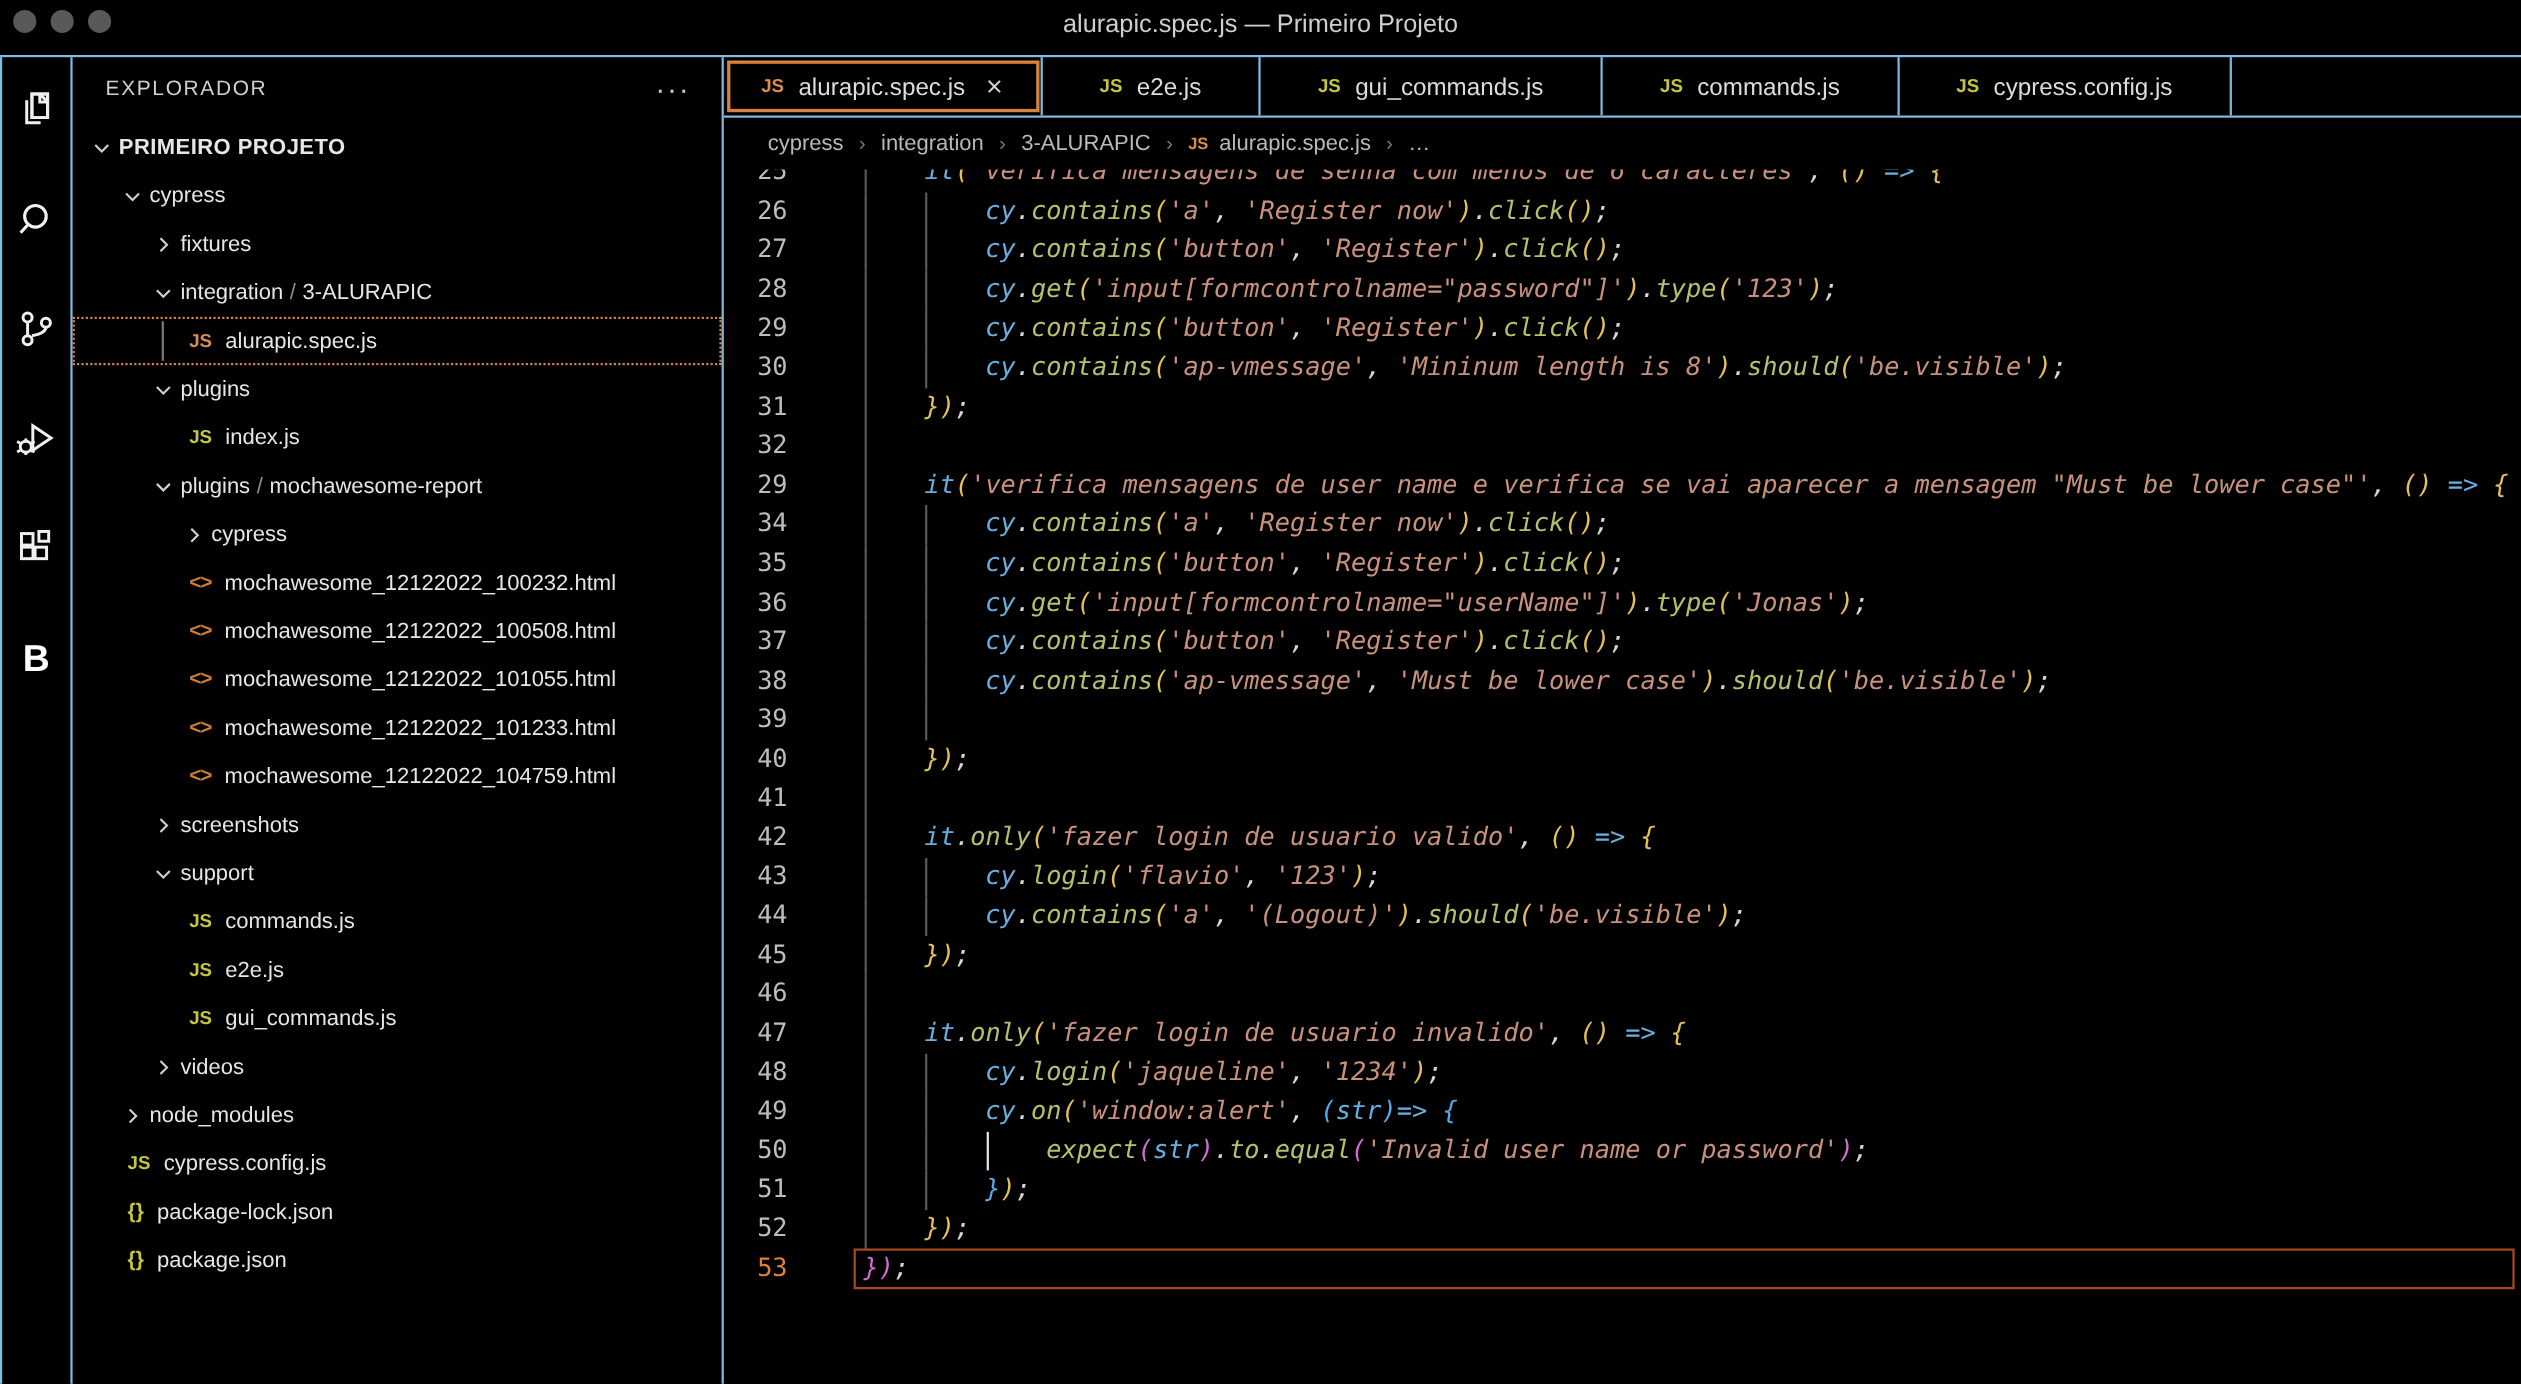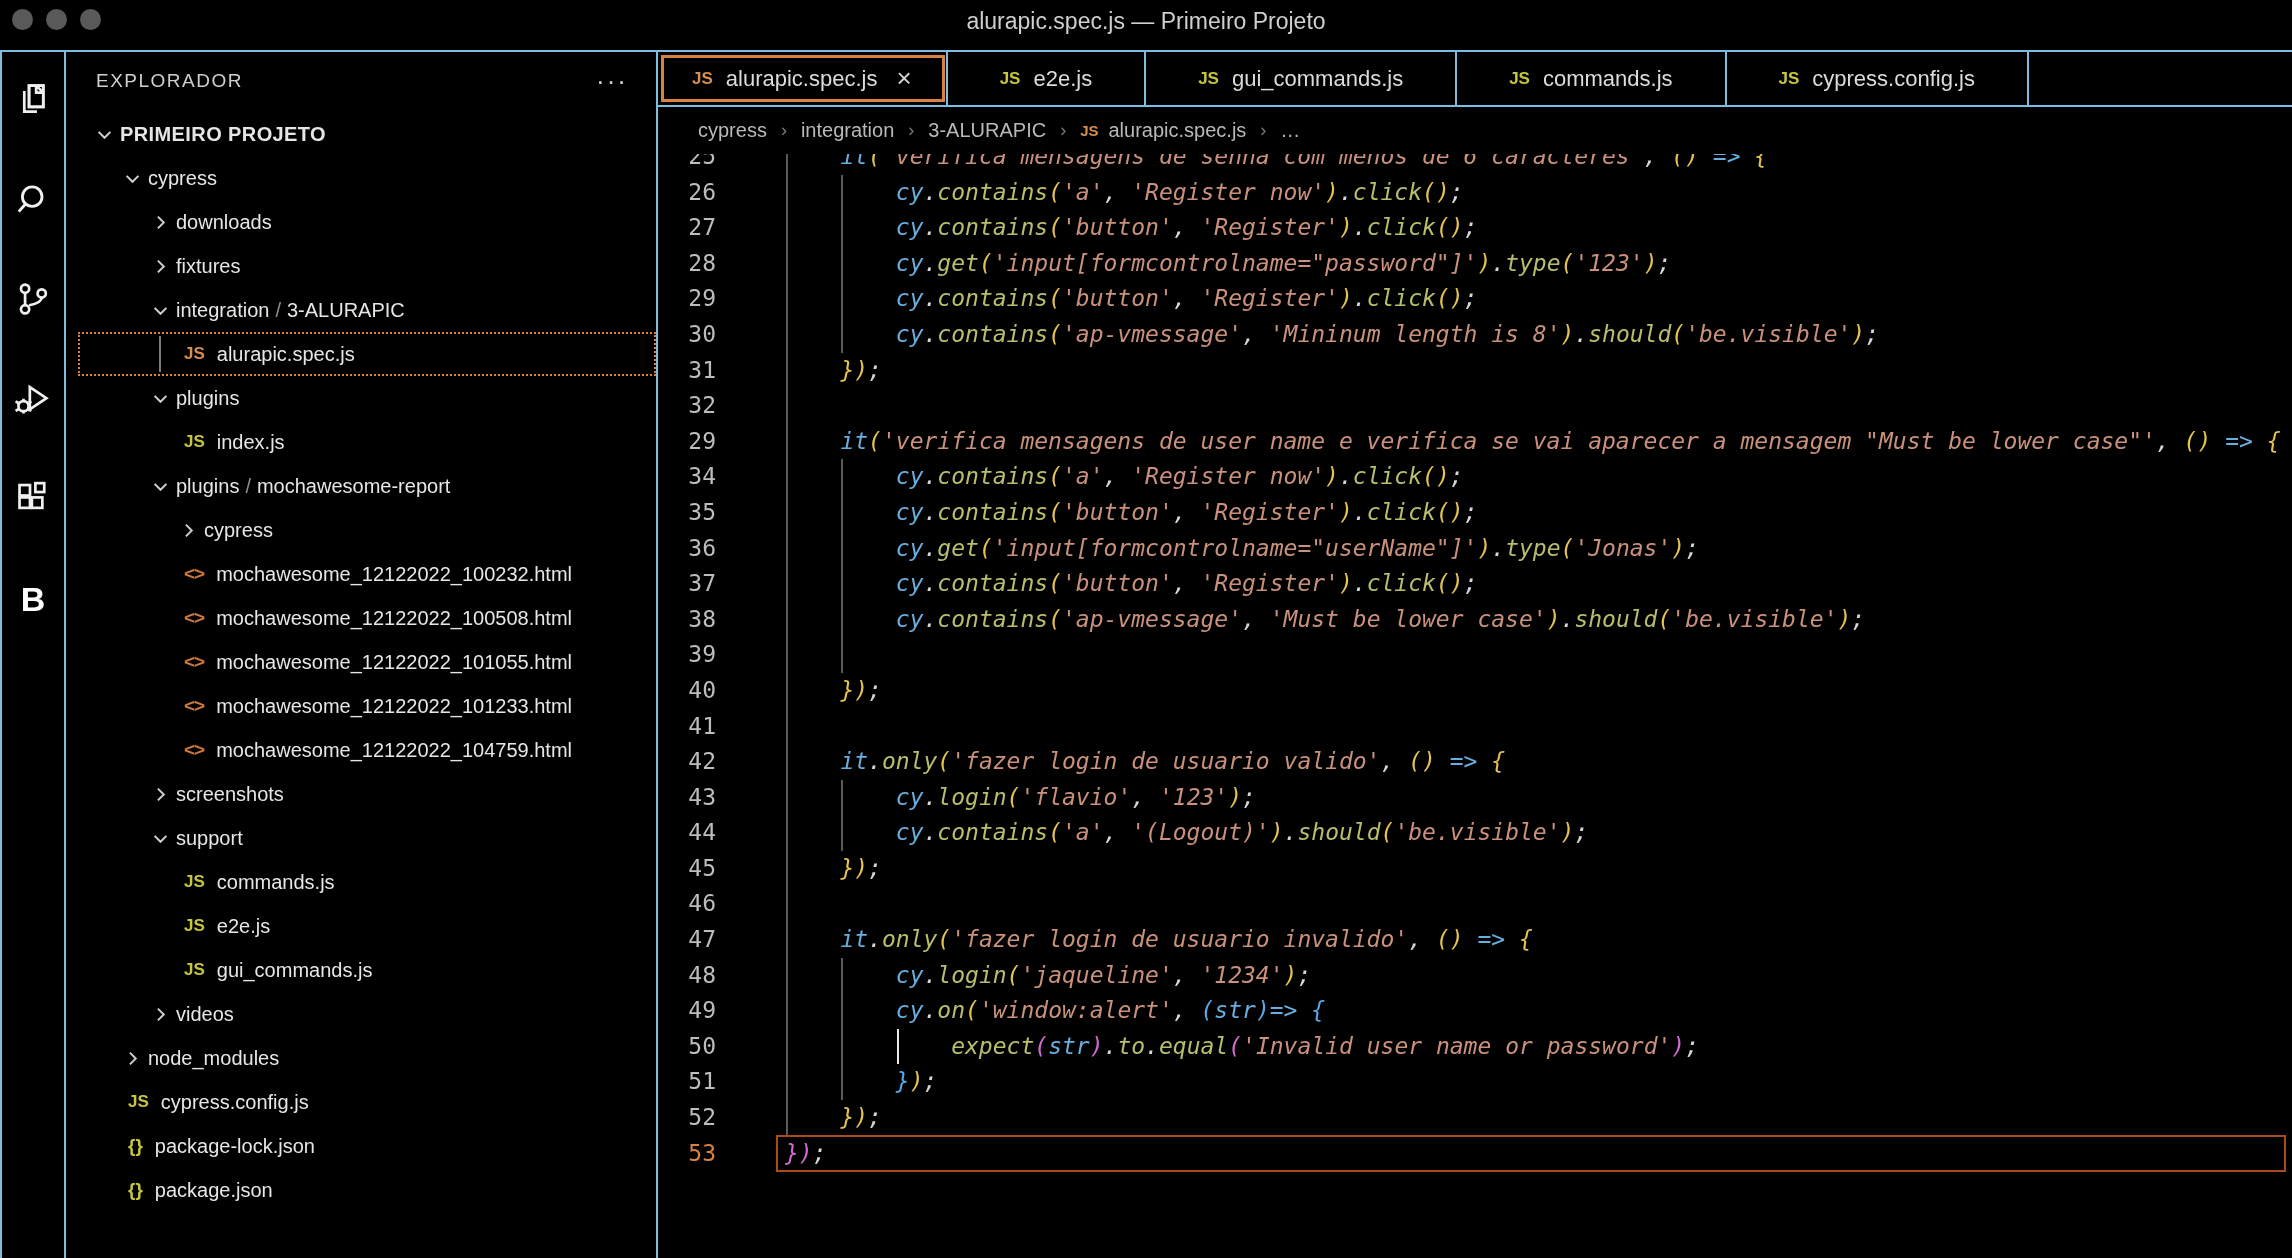--- a/index.html
+++ b/index.html
@@ -28,21 +28,21 @@
   .ab-b{ color:#fff; font-size:34px; font-weight:bold; }
 
   
   .sidebar{ width:592px; height:100%; border-right:2px solid var(--cyan); position:relative; }
   .sb-header{ height:58px; display:flex; align-items:center; justify-content:space-between;
               padding:0 28px 0 30px; }
   .sb-title{ font-size:19px; letter-spacing:1.5px; color:#cfcfcf; }
   .sb-menu{ font-size:26px; color:#cfcfcf; letter-spacing:2px; line-height:10px; }
   .tree{ position:absolute; left:0; top:60px; right:0; }
   .trow{ height:44px; display:flex; align-items:center; font-size:20px; color:#e6e6e6;
-         position:relative; white-space:nowrap;margin-left:12px; }
+         position:relative; white-space:nowrap; }
   .trow.bold{ font-weight:bold; letter-spacing:.4px; }
   .trow .chev{ width:26px; height:22px; display:inline-flex; align-items:center; flex:none; }
   .trow.selected{ outline:2px dotted var(--orange); outline-offset:-2px; }
   .trow .sel-guide{ position:absolute; left:81px; top:4px; bottom:4px; width:2px; background:#7a7a7a; }
   .fi{ font-weight:bold; margin-right:12px; flex:none; }
   .fi.js{ color:var(--js-yellow); font-size:17px; }
   .fi.jso{ color:var(--js-orange); font-size:17px; }
   .fi.html{ color:var(--html-orange); font-size:19px; letter-spacing:-1px; }
   .fi.json{ color:var(--js-yellow); font-size:19px; }
   .lbl-sep{ color:#8f8f8f; padding:0 6px; }
@@ -146,28 +146,20 @@
           </span>
           <span>PRIMEIRO PROJETO</span>
         </div>
         <div class="trow" style="padding-left: 44px;">
           <span class="chev">
             <svg viewBox="0 0 16 16" width="21" height="21" fill="none" stroke="#cfcfcf" stroke-width="1.5">
               <path d="M3.5 6l4.5 4.5L12.5 6"></path>
             </svg>
           </span>
           <span>cypress</span>
-        </div>
-        <div class="trow" style="padding-left: 72px;">
-          <span class="chev">
-            <svg viewBox="0 0 16 16" width="21" height="21" fill="none" stroke="#cfcfcf" stroke-width="1.5">
-              <path d="M6 3.5l4.5 4.5L6 12.5"></path>
-            </svg>
-          </span>
-          <span>downloads</span>
         </div>
         <div class="trow" style="padding-left: 72px;">
           <span class="chev">
             <svg viewBox="0 0 16 16" width="21" height="21" fill="none" stroke="#cfcfcf" stroke-width="1.5">
               <path d="M6 3.5l4.5 4.5L6 12.5"></path>
             </svg>
           </span>
           <span>fixtures</span>
         </div>
         <div class="trow" style="padding-left: 72px;">

